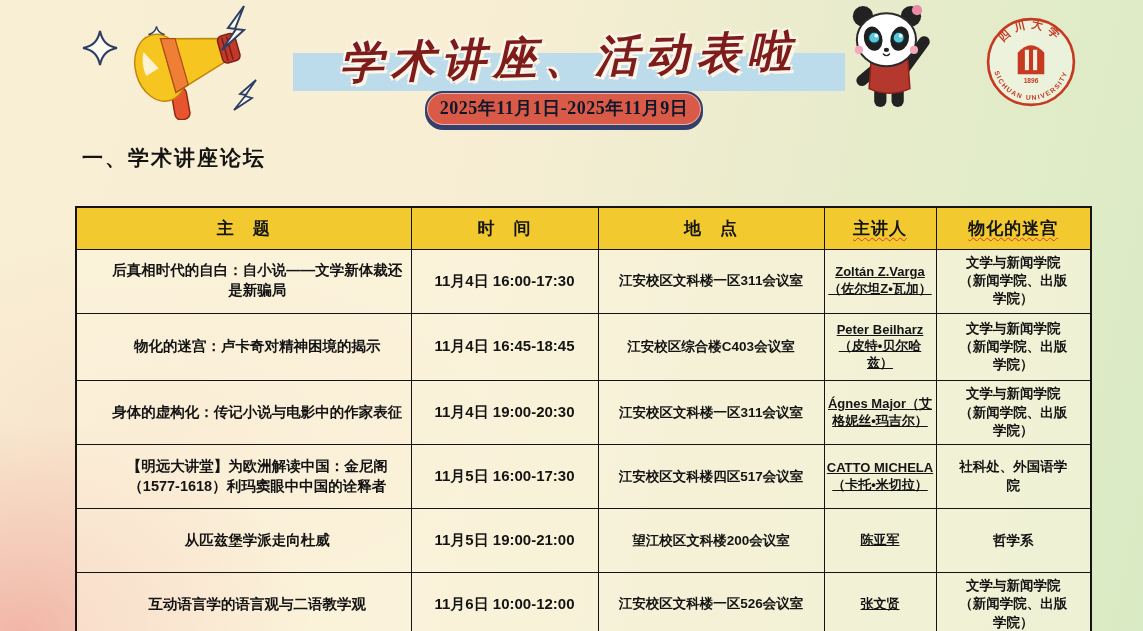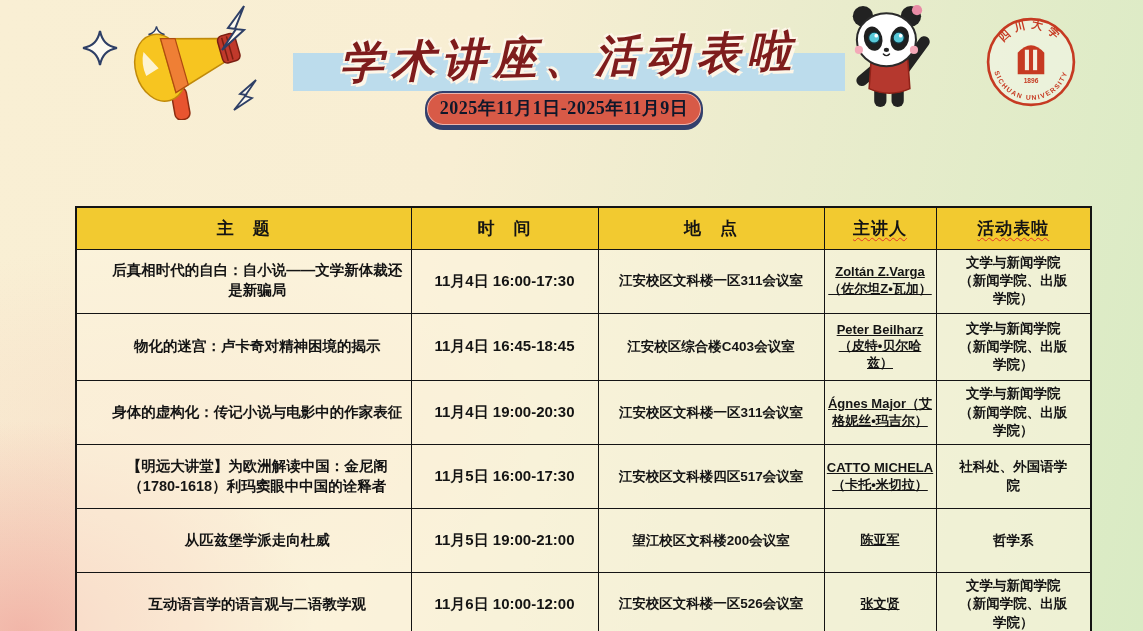--- a/index.html
+++ b/index.html
@@ -148,36 +148,37 @@
     </text>
     <text font-size="6.6" font-weight="bold" fill="#c63a22" letter-spacing="1.4">
       <textPath href="#sealBot" startOffset="50%" text-anchor="middle">SICHUAN UNIVERSITY</textPath>
     </text>
     <path d="M33,58 L33,37 Q46,22 59,37 L59,58 Z" fill="#c63a22"></path>
     <rect x="40" y="34" width="4" height="20" fill="#f4efdf"></rect>
     <rect x="48" y="34" width="4" height="20" fill="#f4efdf"></rect>
     <text x="46" y="67" font-size="6.5" font-weight="bold" fill="#c63a22" text-anchor="middle">1896</text>
   </svg>
 
+  <div class="section-heading">一、学术讲座论坛</div>
 
   <table class="schedule">
     <colgroup>
       <col class="col-topic">
         <col class="col-time">
         <col class="col-location">
         <col class="col-speaker">
         <col class="col-org">
     </colgroup>
     <thead>
       <tr>
         <th><span>主　题</span></th>
         <th><span>时　间</span></th>
         <th><span>地　点</span></th>
         <th><span class="squiggle">主讲人</span></th>
-        <th><span class="squiggle">活动表啦</span></th>
+        <th><span class="squiggle">物化的迷宫</span></th>
       </tr>
     </thead>
     <tbody>
       <tr>
         <td class="cell-topic">后真相时代的自白：自小说——文学新体裁还是新骗局</td>
         <td class="cell-time">11月4日 16:00-17:30</td>
         <td class="cell-location">江安校区文科楼一区311会议室</td>
         <td class="cell-speaker">Zoltán Z.Varga（佐尔坦Z•瓦加）</td>
         <td class="cell-org">文学与新闻学院（新闻学院、出版学院）</td>
       </tr>
@@ -189,21 +190,21 @@
         <td class="cell-org">文学与新闻学院（新闻学院、出版学院）</td>
       </tr>
       <tr>
         <td class="cell-topic">身体的虚构化：传记小说与电影中的作家表征</td>
         <td class="cell-time">11月4日 19:00-20:30</td>
         <td class="cell-location">江安校区文科楼一区311会议室</td>
         <td class="cell-speaker">Ágnes Major（艾格妮丝•玛吉尔）</td>
         <td class="cell-org">文学与新闻学院（新闻学院、出版学院）</td>
       </tr>
       <tr>
-        <td class="cell-topic">【明远大讲堂】为欧洲解读中国：金尼阁（1780-1618）利玛窦眼中中国的诠释者</td>
+        <td class="cell-topic">【明远大讲堂】为欧洲解读中国：金尼阁（1577-1618）利玛窦眼中中国的诠释者</td>
         <td class="cell-time">11月5日 16:00-17:30</td>
         <td class="cell-location">江安校区文科楼四区517会议室</td>
         <td class="cell-speaker">CATTO MICHELA（卡托•米切拉）</td>
         <td class="cell-org">社科处、外国语学院</td>
       </tr>
       <tr>
         <td class="cell-topic">从匹兹堡学派走向杜威</td>
         <td class="cell-time">11月5日 19:00-21:00</td>
         <td class="cell-location">望江校区文科楼200会议室</td>
         <td class="cell-speaker">陈亚军</td>

